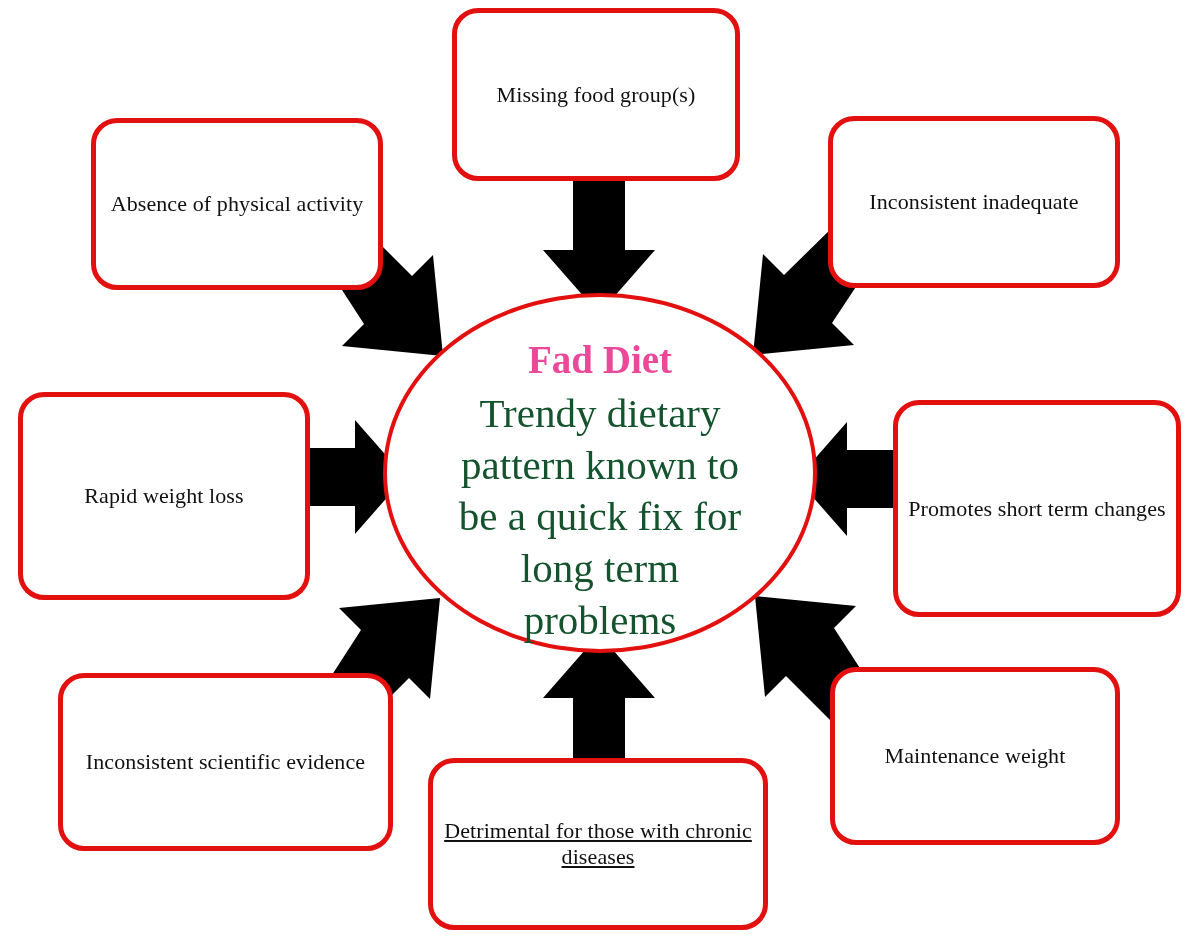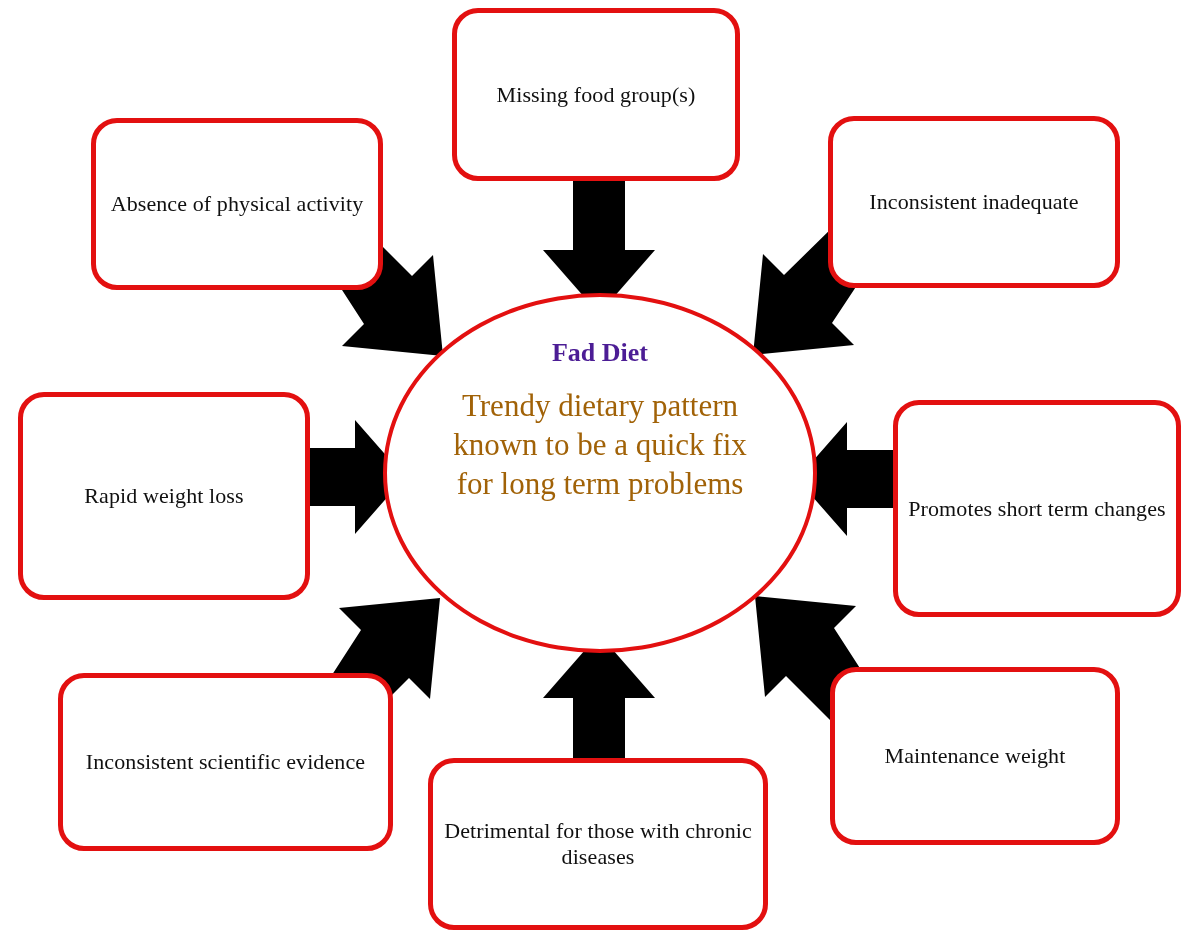--- a/index.html
+++ b/index.html
@@ -54,41 +54,41 @@
     border-radius: 50%;
     display: flex;
     flex-direction: column;
     align-items: center;
     justify-content: flex-start;
     text-align: center;
     z-index: 2;
     padding-top: 42px;
   }
   #center-title {
-    font-size: 26px;
+    font-size: 39px;
     font-weight: bold;
     line-height: 1.1;
-    margin-bottom: 18px;
-    color: #4c1d95;
+    margin-bottom: 6px;
+    color: #ec4899;
   }
   #center-desc {
-    font-size: 31px;
+    font-size: 41px;
     line-height: 1.26;
     width: 310px;
-    color: #a16207;
+    color: #14532d;
   }
 
   
   #node-missing-food-group { left: 452px; top: 8px;   width: 288px; height: 173px; }
   #node-absence-physical   { left: 55px;  top: 118px; width: 292px; height: 172px; margin-left: 36px; }
   #node-nutritionally      { left: 828px; top: 116px; width: 292px; height: 172px; }
   #node-rapid-weight-loss  { left: 18px;  top: 392px; width: 292px; height: 208px; }
   #node-promotes-short     { left: 893px; top: 400px; width: 288px; height: 217px; }
   #node-inconsistent       { left: 58px;  top: 673px; width: 335px; height: 178px; }
-  #node-detrimental        { left: 428px; top: 758px; width: 340px; height: 172px; }
+  #node-detrimental        { left: 428px; top: 758px; width: 340px; height: 172px; text-decoration: underline; }
   #node-maintenance        { left: 830px; top: 667px; width: 290px; height: 178px; }
 
   #center-circle { left: 383px; top: 293px; width: 434px; height: 360px; }
 </style>
 </head>
 <body>
 
 <div id="canvas">
 
   <svg id="arrow-layer" viewBox="0 0 1200 938" width="1200" height="938" xmlns="http://www.w3.org/2000/svg">

